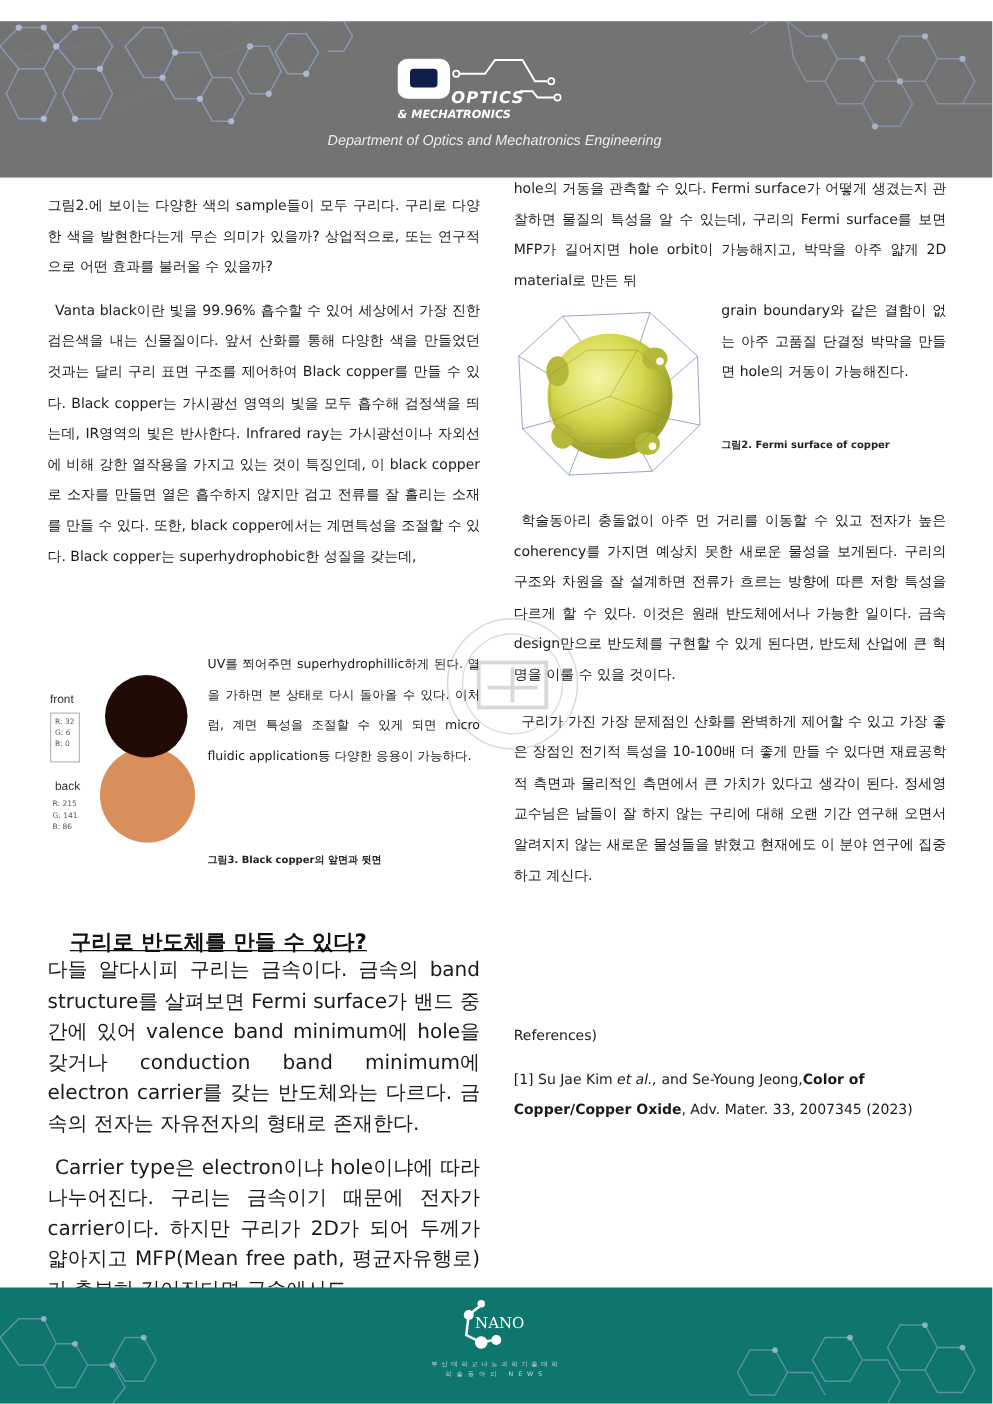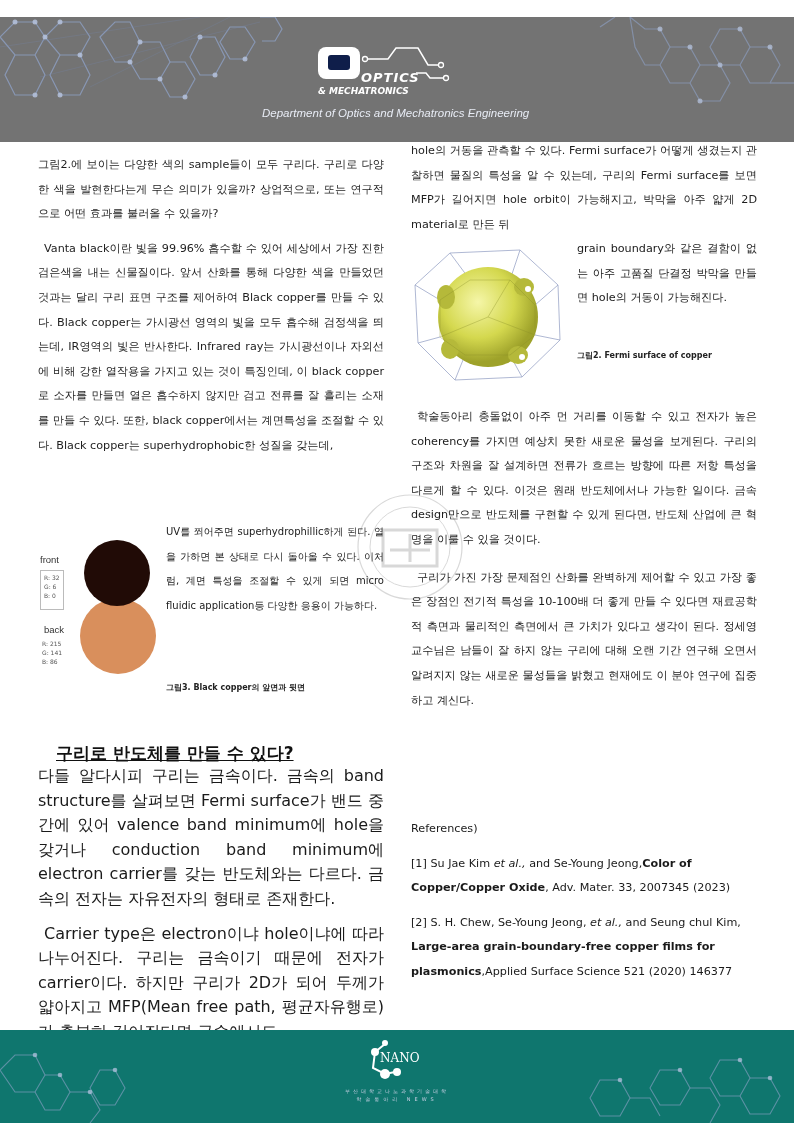--- a/index.html
+++ b/index.html
@@ -221,27 +221,20 @@
 </div>
 
 <div class="refs">
   <div class="ref-title">References)</div>
   <div class="ref">
     <span>[1]</span>
     <span>Su Jae Kim</span>
     <i>et al.,</i>
     <span>and Se-Young Jeong,</span><b>Color of Copper/Copper Oxide</b><span>, Adv. Mater. 33, 2007345 (2023)</span>
   </div>
-  <div class="ref">
-    <span>[2]</span>
-    <span>S. H. Chew, Se-Young Jeong,</span>
-    <i>et al.,</i>
-    <span>and Seung chul Kim,</span>
-    <b>Large-area grain-boundary-free copper films for plasmonics</b><span>,Applied Surface Science 521 (2020) 146377</span>
-  </div>
 </div>
 
 <div class="footer">
   <svg class="net" width="794" height="93" viewBox="0 0 794 93">
     <g stroke="#8fa3c9" stroke-width="1.1" fill="none" opacity="0.6">
       <path d="M0 40 L15 25 L35 25 L45 45 L35 62 L15 62 Z"></path>
       <path d="M45 45 L60 45 L70 62 L60 80 L45 80 L35 62"></path>
       <path d="M70 62 L90 62 L100 80 L90 93"></path>
       <path d="M100 40 L115 40 L125 58 L115 75 L100 75 L90 58 Z"></path>
       <path d="M600 50 L620 50 L630 68 L620 86 L600 86 L590 68 Z"></path>

